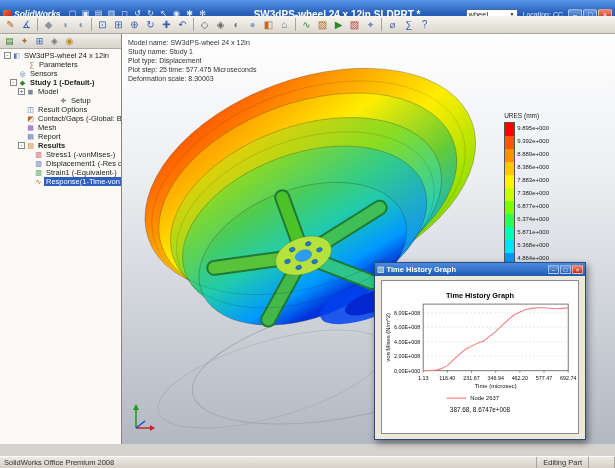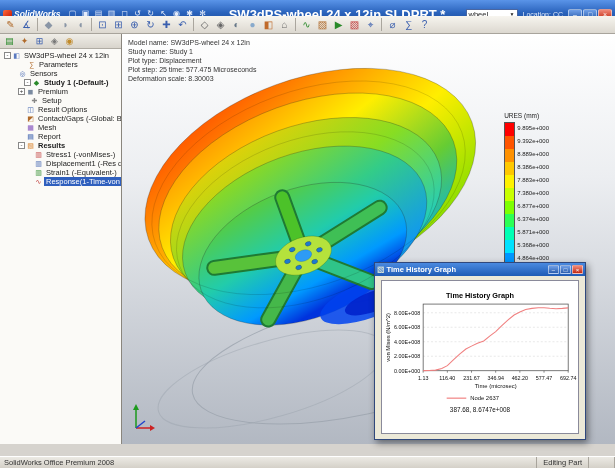--- a/index.html
+++ b/index.html
@@ -11,21 +11,21 @@
   
   .titlebar {
     position:absolute; left:0; top:0; width:100%; height:28px;
     background:linear-gradient(180deg,#5a94e8 0%,#2a63bc 45%,#16418c 100%);
     display:flex; align-items:center; gap:3px; padding:0 3px; color:#fff;
   }
   .logo { display:flex; align-items:center; gap:2px; font-weight:bold; font-style:italic; font-size:8.5px; }
   .logo-mark { width:9px; height:9px; border-radius:2px; background:linear-gradient(135deg,#ff6a3a,#c01000); }
   .tb-icons { display:flex; gap:1px; margin-left:3px; }
   .tb-icon { width:12px; height:12px; font-size:8px; line-height:12px; text-align:center; color:#e4ecfb; }
-  .doc-title { flex:1; text-align:center; font-size:13px; font-weight:bold; white-space:nowrap; overflow:hidden; }
+  .doc-title { flex:1; text-align:center; font-size:10px; font-weight:bold; white-space:nowrap; overflow:hidden; }
   .search-box { display:flex; align-items:center; justify-content:space-between; width:52px; height:11px;
     background:#fff; color:#222; font-size:7.5px; padding:0 2px; border:1px solid #4a66a0; }
   .loc-label { font-size:7px; color:#dfe9fb; white-space:nowrap; margin:0 2px; }
   .win-btns { display:flex; gap:1px; }
   .win-btn { width:14px; height:11px; font-size:7px; line-height:10px; text-align:center; color:#fff;
     border:1px solid rgba(255,255,255,.5); border-radius:2px; background:linear-gradient(#6f9fe8,#2c5fae); }
   .win-btn.close { background:linear-gradient(#f08878,#c22a12); }
   
   .toolbar {
     position:absolute; left:0; top:16px; width:100%; height:18px;
@@ -174,31 +174,31 @@
         <div class="tree-row" style="padding-left: 19px;">
           <span class="expander none"></span>
           <span class="tree-icon" style="color: rgb(176, 106, 42);">∑</span>
           <span class="tree-label">Parameters</span>
         </div>
         <div class="tree-row" style="padding-left: 10px;">
           <span class="expander none"></span>
           <span class="tree-icon" style="color: rgb(58, 95, 174);">◎</span>
           <span class="tree-label">Sensors</span>
         </div>
-        <div class="tree-row bold" style="padding-left: 10px; margin-left: 14px;">
+        <div class="tree-row bold" style="padding-left: 10px;">
           <span class="expander">-</span>
           <span class="tree-icon" style="color: rgb(42, 138, 42);">◆</span>
           <span class="tree-label">Study 1 (-Default-)</span>
         </div>
         <div class="tree-row" style="padding-left: 18px;">
           <span class="expander">+</span>
           <span class="tree-icon" style="color: rgb(122, 138, 160);">◼</span>
-          <span class="tree-label">Premium</span>
-        </div>
-        <div class="tree-row" style="padding-left: 22px;">
+          <span class="tree-label">Model</span>
+        </div>
+        <div class="tree-row" style="padding-left: 28px; margin-left: 23px;">
           <span class="expander none"></span>
           <span class="tree-icon" style="color: rgb(136, 136, 136);">✚</span>
           <span class="tree-label">Setup</span>
         </div>
         <div class="tree-row" style="padding-left: 18px;">
           <span class="expander none"></span>
           <span class="tree-icon" style="color: rgb(58, 95, 174);">◫</span>
           <span class="tree-label">Result Options</span>
         </div>
         <div class="tree-row" style="padding-left: 18px;">

